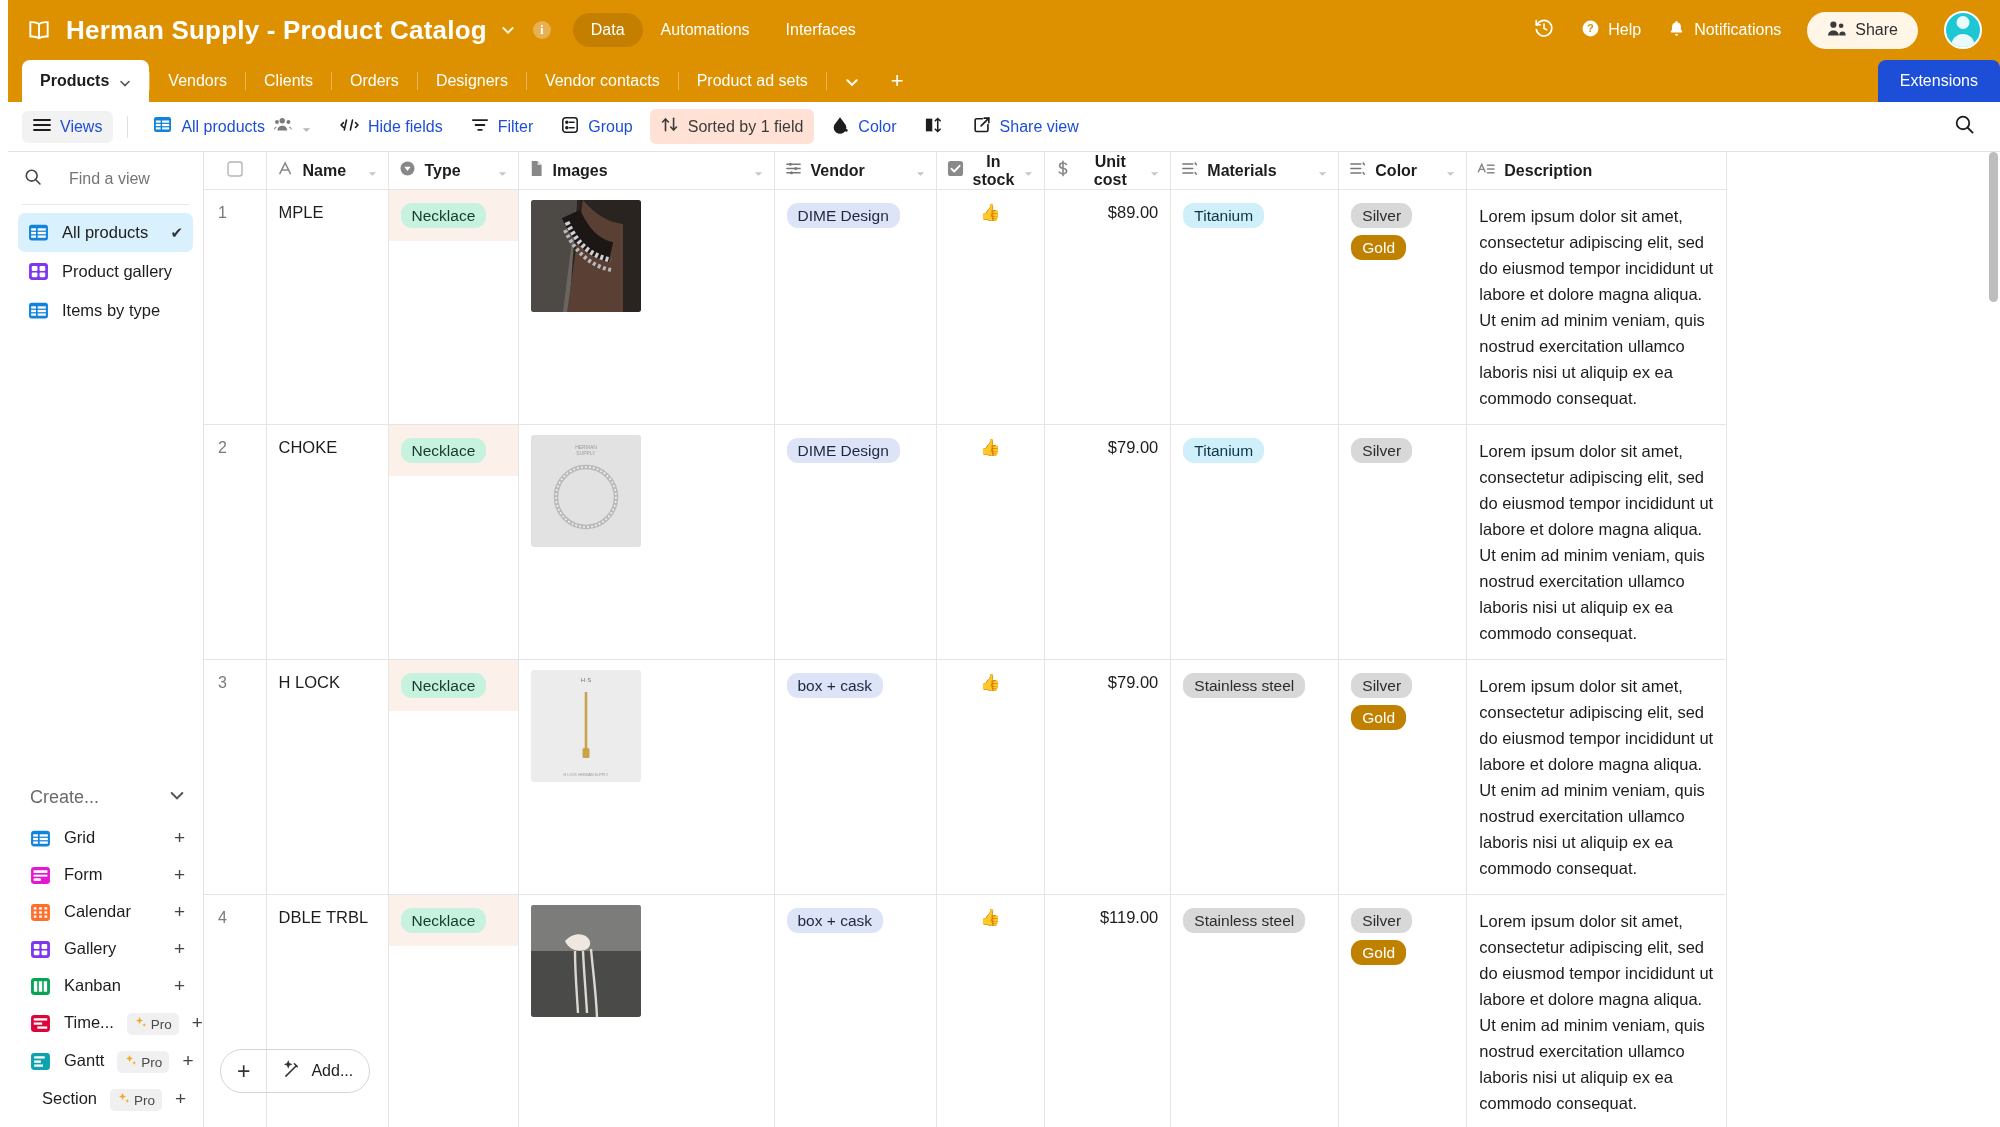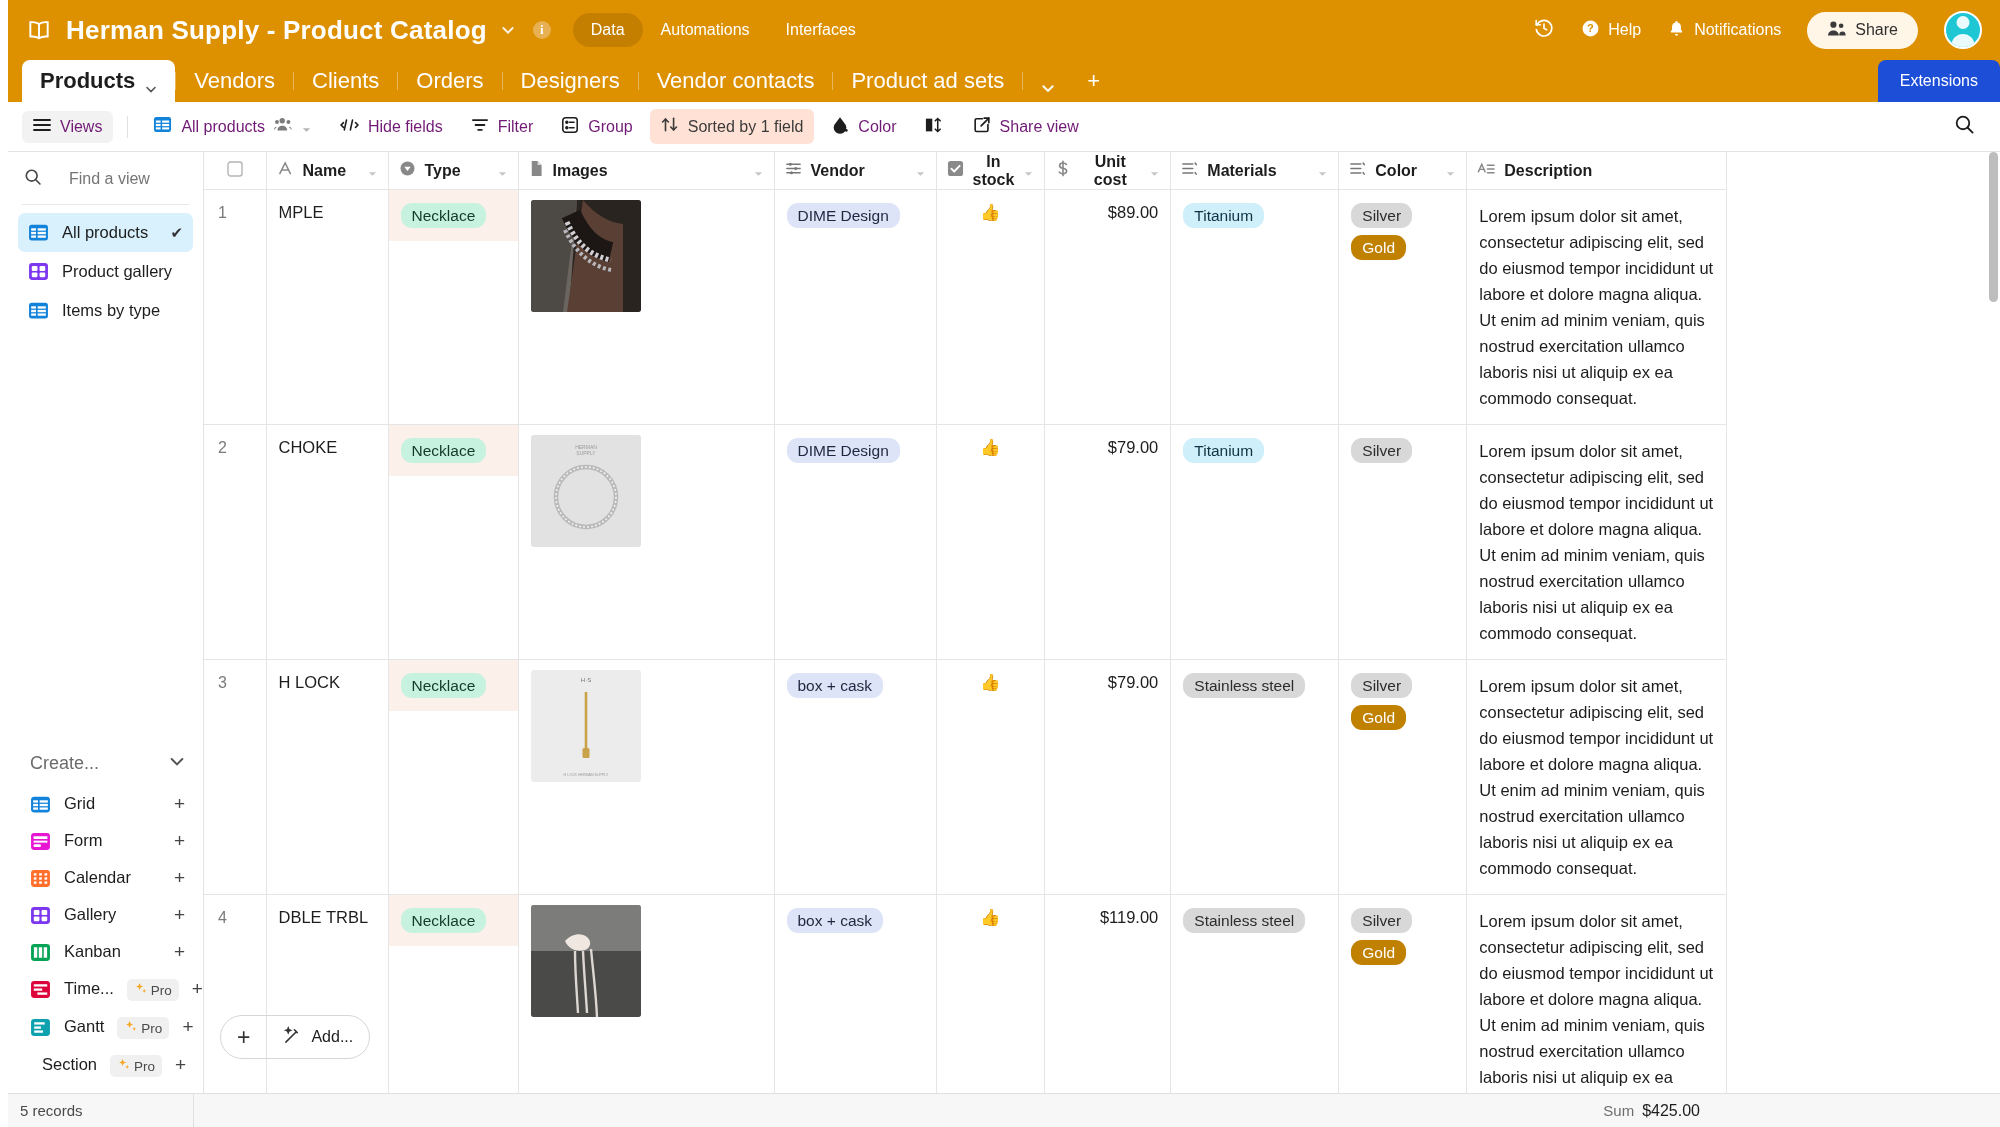--- a/index.html
+++ b/index.html
@@ -44,42 +44,42 @@
   .avatar-head{position:absolute;top:7px;left:50%;transform:translateX(-50%);width:13px;height:13px;border-radius:50%;background:#E9FBFC;}
   .avatar-body{position:absolute;bottom:0;left:50%;transform:translateX(-50%);width:23px;height:13px;border-radius:12px 12px 0 0;background:#E9FBFC;}
 
   
   .tabstrip {
     height: 42px; flex: 0 0 42px; background: #DE9100; display: flex; align-items: flex-end;
     padding-left: 14px; position: relative; z-index: 4;
   }
   .tab {
     height: 42px; display: flex; align-items: center; gap: 10px; padding: 0 18px;
-    font-size: 22px; color: #fff; white-space: nowrap; position: relative;
+    font-size: 16px; color: #fff; white-space: nowrap; position: relative;
   }
   .tab.active {
     background: #fff; color: #1d1d1d; font-weight: bold;
     border-radius: 8px 8px 0 0;
   }
   .tab-div { width: 1px; height: 18px; background: rgba(255,255,255,.35); align-self: center; }
   .tab-caret { width: 12px; height: 12px; display: block; }
   .tab-plus { font-size: 22px; color: #fff; padding: 0 16px; line-height: 42px; }
   .extensions {
     margin-left: auto; color: #fff; font-size: 16px; padding: 0 22px; line-height: 42px;
     background: #1d4ed8; height: 42px; border-radius: 8px 8px 0 0; white-space: nowrap;
   }
 
   
   .toolbar {
     height: 50px; flex: 0 0 50px; background: #fff; border-bottom: 1px solid #e3e3e3;
     display: flex; align-items: center; padding: 0 14px; gap: 6px;
   }
   .tb-btn {
     display: flex; align-items: center; gap: 9px; padding: 7px 11px; border-radius: 6px;
-    font-size: 16px; color: #701a75; white-space: nowrap;
+    font-size: 16px; color: #1d4ed8; white-space: nowrap;
   }
   .tb-btn.grey { background: #f2f2f2; font-weight: 500; }
   .tb-btn.sorted { background: #FFE2D5; color: #3b3b3b; }
   .tb-sep { width: 1px; height: 22px; background: #e0e0e0; margin: 0 8px; }
   .tb-spacer { margin-left: auto; }
   .icon { display: block; flex: 0 0 auto; }
   .caret-grey { width: 11px; height: 11px; display: block; opacity: .55; }
 
   
   .body { flex: 1 1 auto; display: flex; min-height: 0; position: relative; }
@@ -992,20 +992,13 @@
                 <path d="M12 4l3 3"></path>
                 <path d="M5.5 2.2l.7 1.7 1.7.7-1.7.7-.7 1.7-.7-1.7-1.7-.7 1.7-.7z" fill="#333"></path>
               </svg>
           </span>
           <span>Add...</span>
         </div>
       </div>
     </div>
   </div>
 
-  <div class="footer">
-    <div class="footer-left">5 records</div>
-    <div class="footer-sum">
-      <span class="lbl">Sum</span>
-      <span class="val">$425.00</span>
-    </div>
-  </div>
 </div>
 
 </body></html>

